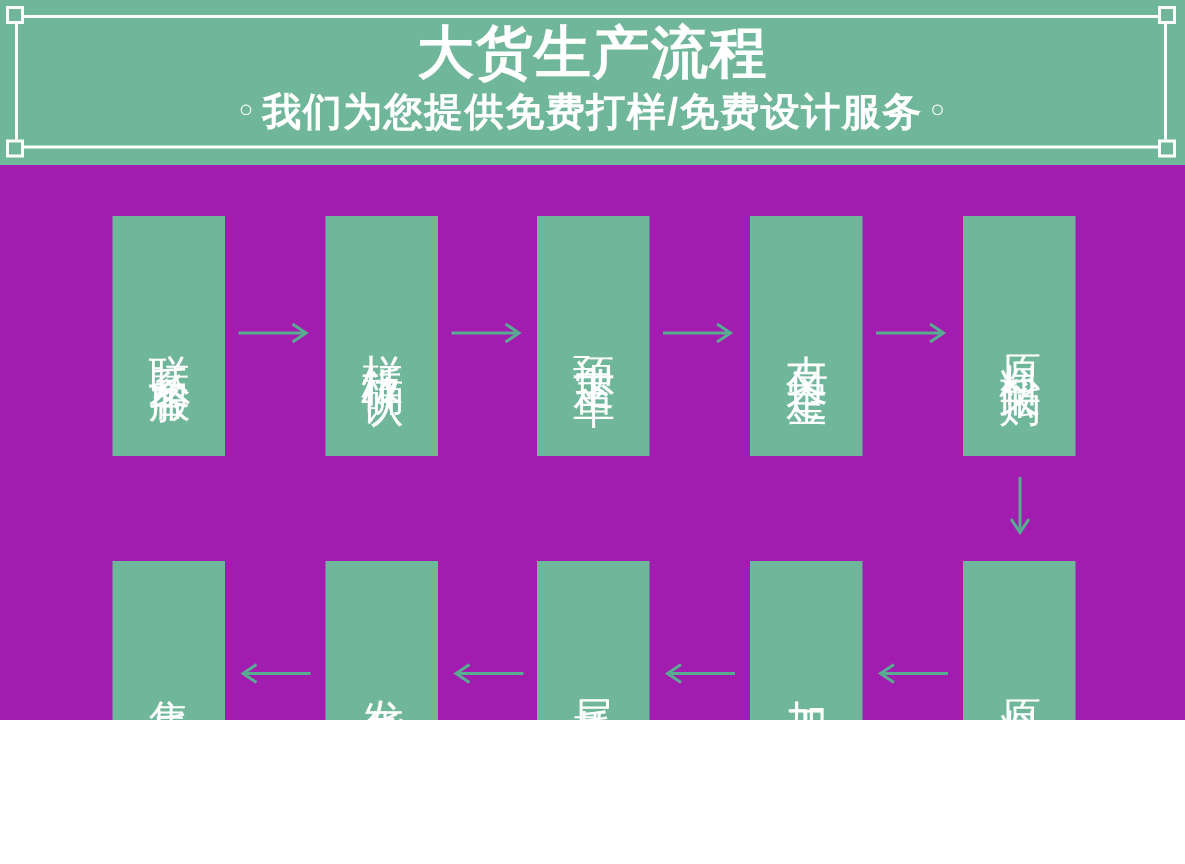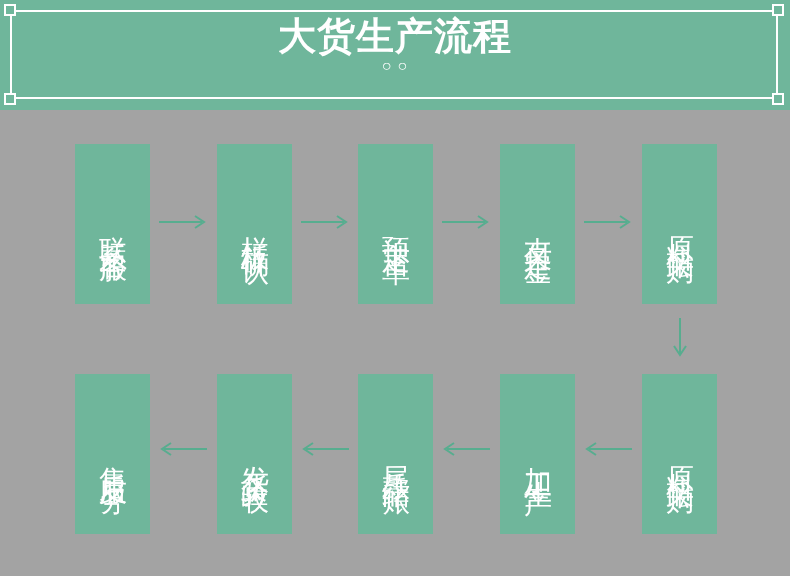--- a/index.html
+++ b/index.html
@@ -3,22 +3,22 @@
 <meta charset="utf-8">
 <style>
   html, body {
     margin: 0;
     padding: 0;
     background: #ffffff;
   }
   .canvas {
     position: relative;
     width: 790px;
-    height: 576px;
-    background: #a3a3a3;
+    height: 480px;
+    background: #a21caf;
     font-family: "Liberation Sans", sans-serif;
     overflow: hidden;
   }
 
   
   .banner {
     position: absolute;
     left: 0; top: 0;
     width: 790px;
     height: 110px;
@@ -122,20 +122,21 @@
 
   <div class="banner">
     <div class="frame"></div>
     <div class="corner tl"></div>
     <div class="corner tr"></div>
     <div class="corner bl"></div>
     <div class="corner br"></div>
     <h1 class="banner-title">大货生产流程</h1>
     <div class="banner-subtitle">
       <span class="ornament">○</span>
+      <span>我们为您提供免费打样/免费设计服务</span>
       <span class="ornament">○</span>
     </div>
   </div>
 
   <div class="step row1 col1">
     <span class="step-label">联系客服</span>
   </div>
   <div class="step row1 col2">
     <span class="step-label">样板确认</span>
   </div>

